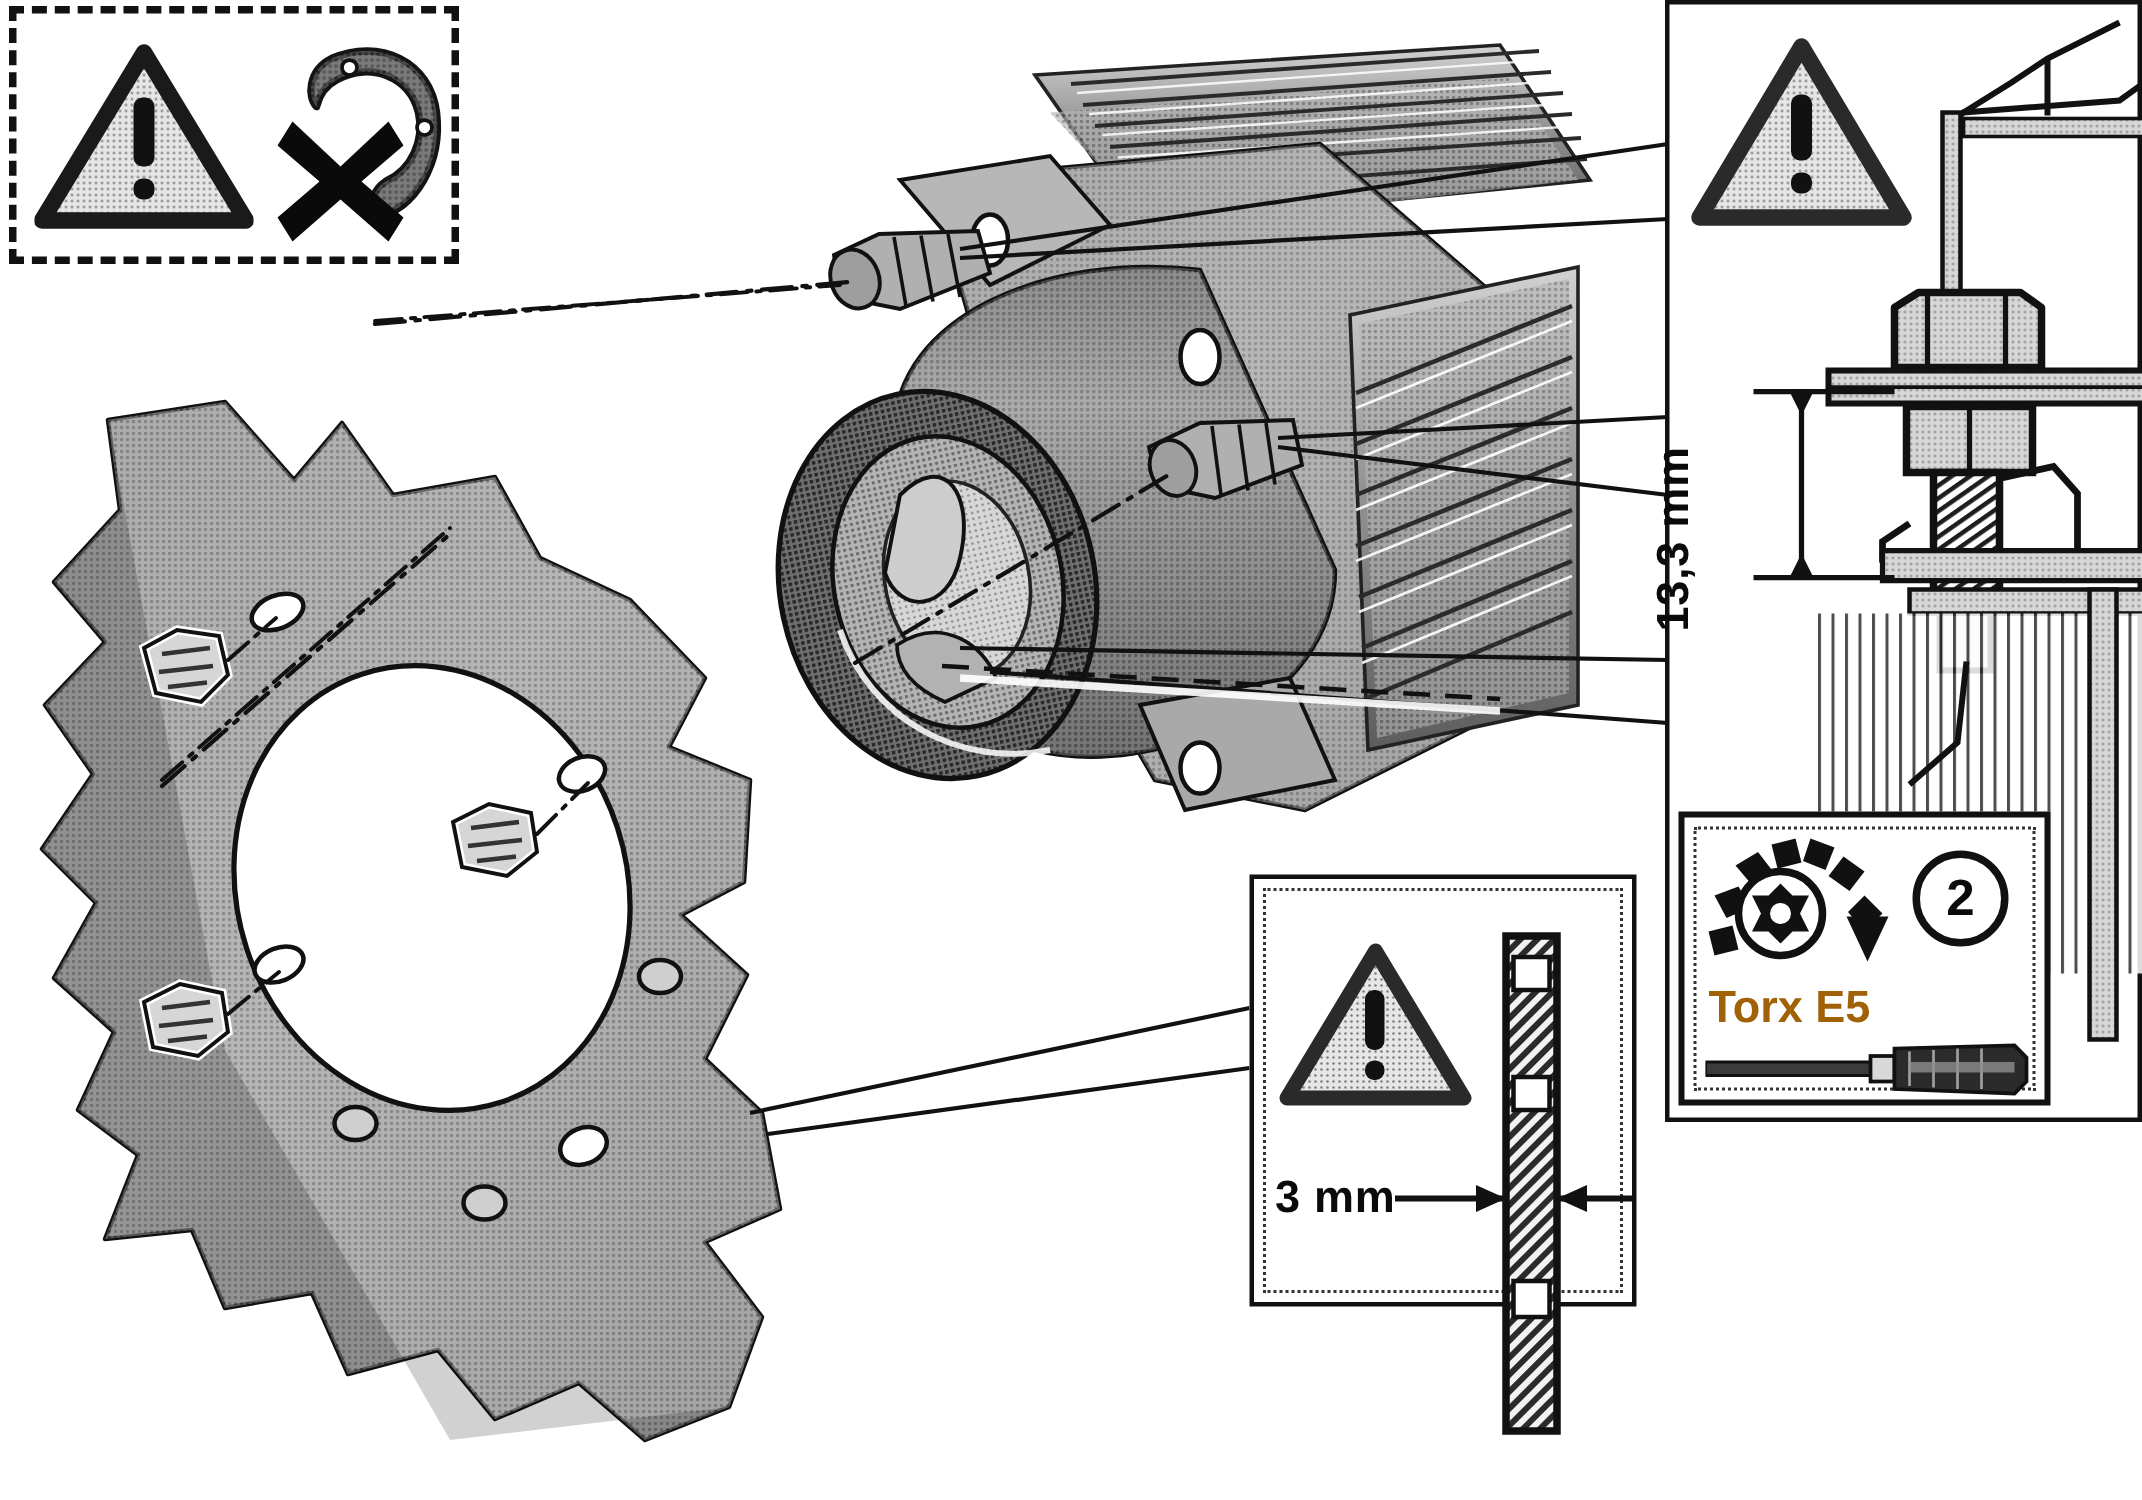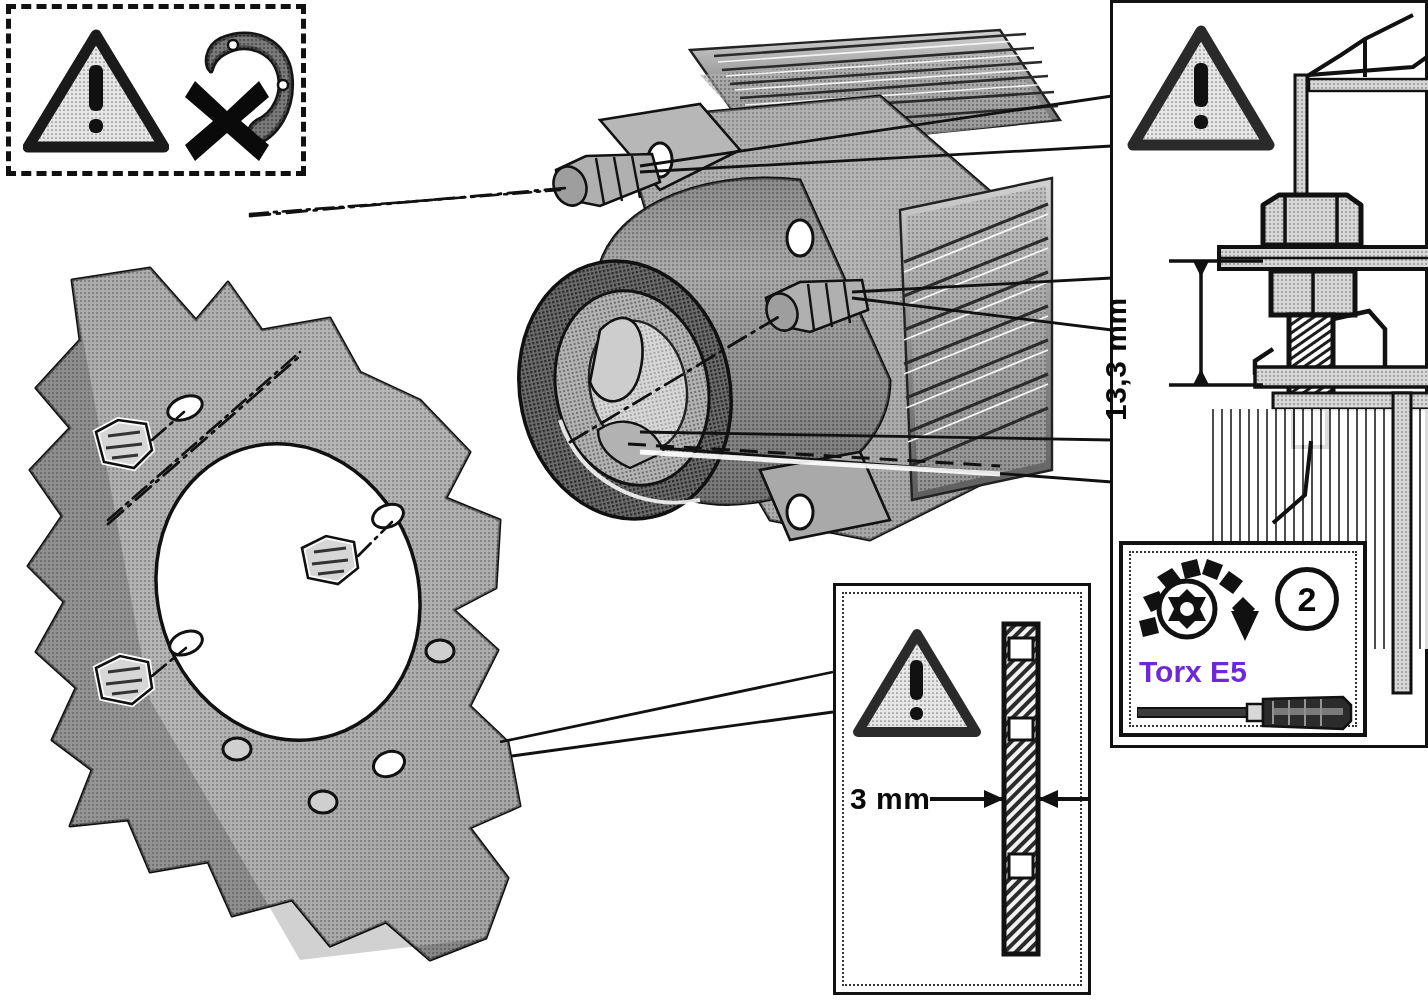--- a/index.html
+++ b/index.html
@@ -50,21 +50,21 @@
     letter-spacing:0.5px;
     white-space:nowrap;
   }
   .vert{
     transform-origin:left bottom;
     transform:rotate(-90deg);
   }
   .torx-label{
     position:absolute;
     font-weight:bold;
-    color:#6d28d9;
+    color:#a16207;
     white-space:nowrap;
   }
   .circle-num{
     position:absolute;
     width:64px;height:64px;
     border:5px solid #111;
     border-radius:50%;
     box-sizing:border-box;
     display:flex;align-items:center;justify-content:center;
     font-weight:bold;
@@ -435,21 +435,21 @@
           <path d="M 136 6 L 136 29"></path>
             <path d="M 152 5 L 152 30"></path>
           <path d="M 168 4 L 168 31"></path>
             <path d="M 184 4 L 184 31"></path>
         </g>
         <rect x="136" y="13" width="70" height="7" fill="#8f8f8f" opacity="0.8"></rect>
       </svg>
     </div>
   </div>
 
-  <div class="panel" style="left:833px;top:583px;width:258px;height:412px;">
+  <div class="panel" style="left:833px;top:583px;width:258px;height:288px;">
     <div class="panel-inner-dotted"></div>
 
     <div class="warn" style="left:16px;top:42px;">
       <svg width="130" height="112" viewBox="0 0 130 112">
         <polygon points="65,6 124,104 6,104" fill="url(#dotsTri)" stroke="#2a2a2a" stroke-width="10" stroke-linejoin="round"></polygon>
         <rect x="58" y="32" width="13" height="40" rx="6" fill="#111"></rect>
         <rect x="58" y="79" width="13" height="13" rx="6" fill="#111"></rect>
       </svg>
     </div>
 

